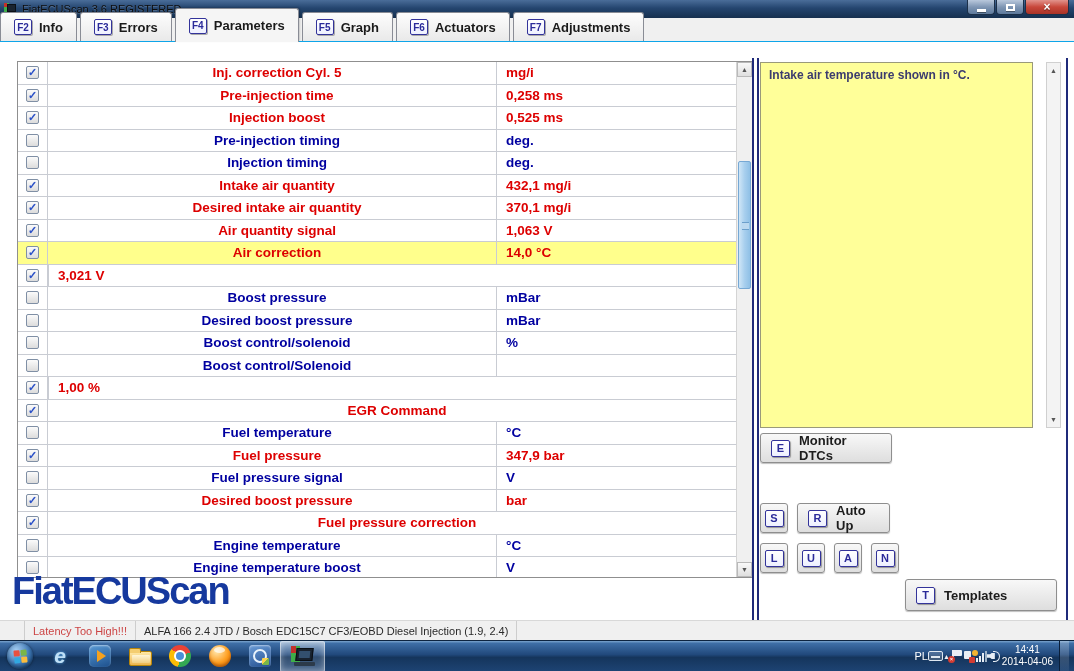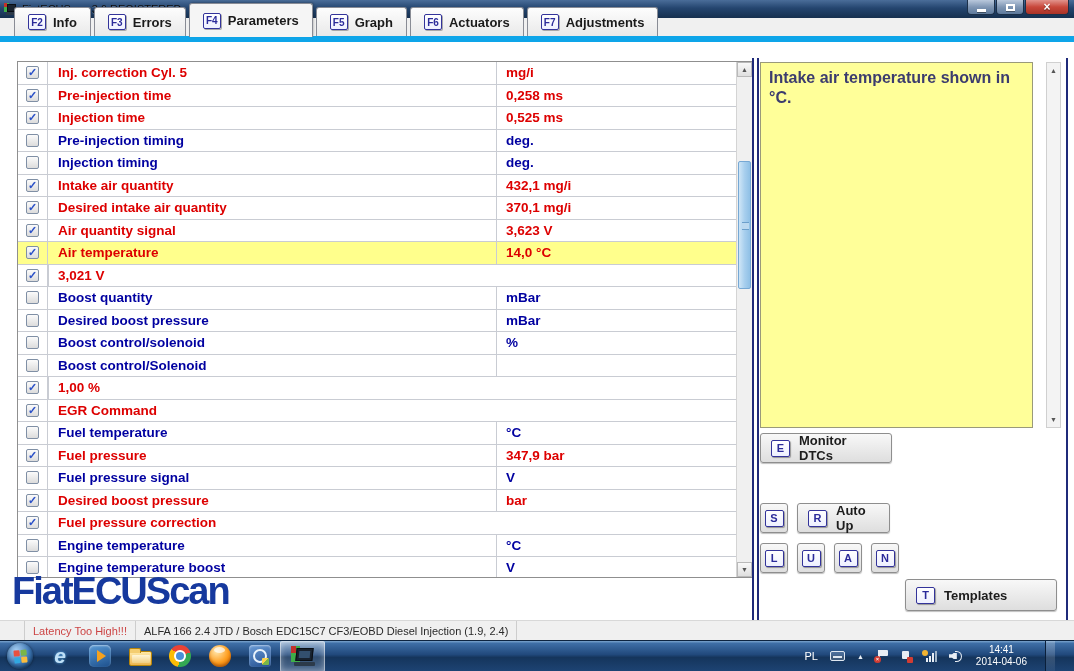--- a/index.html
+++ b/index.html
@@ -20,21 +20,21 @@
   .wc { height:15px; border:1px solid #1c3049; border-top:none; border-radius:0 0 4px 4px;
         display:flex; align-items:center; justify-content:center; margin-left:1px; cursor:pointer; }
   .wc.min, .wc.max { width:28px; background:linear-gradient(180deg,#b9c8dc,#7f96b4 50%,#5e7априна); background:linear-gradient(180deg,#b9c8dc,#7f96b4 50%,#5e7a9c); }
   .wc.close { width:44px; background:linear-gradient(180deg,#e2938c,#c8473a 50%,#a93327); }
   .wc .bar { width:9px; height:3px; background:#fff; margin-top:6px; box-shadow:0 1px 0 rgba(0,0,0,.4); }
   .wc .box { width:9px; height:7px; border:2px solid #fff; box-shadow:0 1px 0 rgba(0,0,0,.35); }
   .wc.close span { color:#fff; font-weight:bold; font-size:12px; line-height:12px; text-shadow:0 1px 1px rgba(0,0,0,.5); }
 
   
   .tabbar { position:absolute; left:0; top:18px; width:1074px; height:24px; background:#f0f0f0;
-    border-bottom:6px solid #0ea5e9; display:flex; align-items:flex-end; padding-left:14px; }
+    border-bottom:1px solid #0ea5e9; display:flex; align-items:flex-end; }
   .tab { display:inline-flex; align-items:center; gap:7px; padding:0 13px; height:29px;
     background:linear-gradient(180deg,#fdfdfd,#e9e9e9); border:1px solid #898c95; border-bottom:none;
     border-radius:3px 3px 0 0; margin-right:3px; font-size:13px; font-weight:bold; color:#1a1a1a;
     position:relative; cursor:pointer; }
   .tab.active { height:34px; background:#f5f5f5; z-index:3; margin-bottom:-1px;
     box-shadow:1px -1px 2px rgba(0,0,0,.18); }
   .fkey { min-width:18px; height:16px; padding:0 2px; background:linear-gradient(#ffffff,#eef0ff);
     border:1px solid #33339a; border-radius:2px; color:#2b2b9a; font-weight:bold; font-size:10px;
     display:inline-flex; align-items:center; justify-content:center; box-shadow:1px 1px 0 #a9a9a9; }
 
@@ -48,21 +48,21 @@
   .t-row { display:flex; height:22.5px; border-bottom:1px solid #c9ccd3; align-items:center;
     font-weight:bold; font-size:13.5px; cursor:default; }
   .t-row.on  { color:#dd0000; }
   .t-row.off { color:#0000a0; }
   .t-row.hl  { background:#ffff8c; }
   .cb-cell { width:30px; height:100%; border-right:1px solid #c9ccd3; display:flex;
     align-items:center; justify-content:center; cursor:pointer; }
   .cb { width:13px; height:13px; border:1px solid #7f8fa5; border-radius:2px;
     background:linear-gradient(#fbfbfb,#dcdcdc); color:#2b51c8; font-size:11px; line-height:11px;
     text-align:center; font-weight:bold; }
-  .p-name { flex:1; padding-left:10px; white-space:nowrap; overflow:hidden; }
+  .p-name { flex:1; padding-left:10px; white-space:nowrap; overflow:hidden;text-align:center; }
   .p-value { width:240px; border-left:1px solid #c9ccd3; padding-left:9px; align-self:stretch;
     display:flex; align-items:center; white-space:nowrap; }
 
   
   .vscroll { width:16px; height:100%; background:#f0f0f0; border-left:1px solid #d4d4d4;
     position:relative; cursor:pointer; }
   .arrowbox { position:absolute; left:0; width:15px; height:15px;
     background:linear-gradient(#f9f9f9,#dfdfdf); border:1px solid #b9b9b9;
     display:flex; align-items:center; justify-content:center; font-size:7px; color:#555; }
   .arrowbox.up { top:0; } .arrowbox.down { bottom:0; }
@@ -72,21 +72,21 @@
     border-top:1px solid #6c9fcb; border-bottom:1px solid #6c9fcb; background:#bcd9f0; }
 
   
   .vsep { position:absolute; left:752px; top:2px; width:7px; height:577px;
     border-left:2px solid #1f2a7a; border-right:2px solid #1f2a7a; background:#fff; }
   .right-edge { position:absolute; left:1066px; top:2px; width:3px; height:577px;
     border-left:2px solid #1f2a7a; background:#fff; }
 
   
   .info-box { position:absolute; left:760px; top:6px; width:273px; height:366px;
-    background:#ffff99; border:1px solid #9a9a7a; padding:5px 8px; font-size:16px; font-weight:bold;
+    background:#ffff99; border:1px solid #9a9a7a; padding:5px 8px; font-size:12px; font-weight:bold;
     color:#3c3c6e; line-height:1.25; }
   .info-scroll { position:absolute; left:1046px; top:6px; width:15px; height:366px;
     background:#f3f3f3; border:1px solid #d0d0d0; }
   .info-scroll .arrowbox { border:none; background:transparent; width:13px; }
 
   
   .btn { position:absolute; display:flex; align-items:center; gap:9px; padding:0 10px;
     background:linear-gradient(180deg,#f8f8f8,#dedede); border:1px solid #8e8e8e; border-radius:3px;
     box-shadow:0 1px 1px rgba(0,0,0,.25); font-weight:bold; font-size:13px; color:#1c1c1c; cursor:pointer; }
   .btn.small { justify-content:center; padding:0; }
@@ -159,21 +159,21 @@
     background:linear-gradient(135deg,#fbd34d 50%,#7ab648 50%); border-radius:1px; }
   .icon-fes { position:relative; width:27px; height:23px; }
   .icon-fes .g { position:absolute; left:2px; top:1px; width:9px; height:16px; background:#3fae49; }
   .icon-fes .r { position:absolute; left:2px; top:1px; width:5px; height:7px; background:#c2302a; }
   .icon-fes .lap { position:absolute; left:7px; top:3px; width:17px; height:13px; background:#18222e;
     border:1px solid #0a0f16; transform:skewX(-6deg); }
   .icon-fes .lap::after { content:""; position:absolute; inset:2px; background:#33506e; }
   .icon-fes .base { position:absolute; left:5px; top:17px; width:21px; height:4px; background:#2c3a4a; border-radius:1px; }
 
   
-  .tray { margin-left:auto; display:flex; align-items:center; gap:12px; padding-right:19px; color:#fff; }
+  .tray { margin-left:auto; display:flex; align-items:center; gap:0; padding-right:5px; color:#fff; }
   .tray-pl { font-size:11px; }
   .tray-kbd { width:15px; height:10px; border:1px solid #dfe7f0; border-radius:2px;
     background:rgba(255,255,255,.18); position:relative; }
   .tray-kbd::after { content:""; position:absolute; left:2px; bottom:2px; width:9px; height:2px; background:#dfe7f0; }
   .tray-up { font-size:7px; color:#e8eef5; }
   .tray-flag { width:12px; height:12px; position:relative; }
   .tray-flag::before { content:""; position:absolute; left:2px; top:0; width:2px; height:12px; background:#e8eef5; }
   .tray-flag::after { content:""; position:absolute; left:4px; top:0; width:8px; height:6px; background:#e8eef5; border-radius:0 1px 1px 0; }
   .badge-x { position:absolute; left:-2px; bottom:-1px; width:7px; height:7px; background:#d23c32;
     border-radius:50%; color:#fff; font-size:5px; line-height:7px; text-align:center; font-weight:bold; z-index:2; }
@@ -261,21 +261,21 @@
     <div class="cb-cell">
             <span class="cb">✓</span>
           </div>
     <div class="p-name">Pre-injection time</div>
     <div class="p-value">0,258 ms</div>
   </div>
         <div class="t-row on">
     <div class="cb-cell">
             <span class="cb">✓</span>
           </div>
-    <div class="p-name">Injection time</div>
+    <div class="p-name">Injection boost</div>
     <div class="p-value">0,525 ms</div>
   </div>
         <div class="t-row off">
     <div class="cb-cell">
             <span class="cb"></span>
           </div>
     <div class="p-name">Pre-injection timing</div>
     <div class="p-value">deg.</div>
   </div>
         <div class="t-row off">
@@ -297,40 +297,40 @@
             <span class="cb">✓</span>
           </div>
     <div class="p-name">Desired intake air quantity</div>
     <div class="p-value">370,1 mg/i</div>
   </div>
         <div class="t-row on">
     <div class="cb-cell">
             <span class="cb">✓</span>
           </div>
     <div class="p-name">Air quantity signal</div>
-    <div class="p-value">3,623 V</div>
+    <div class="p-value">1,063 V</div>
   </div>
         <div class="t-row on hl">
     <div class="cb-cell">
             <span class="cb">✓</span>
           </div>
-    <div class="p-name">Air temperature</div>
+    <div class="p-name">Air correction</div>
     <div class="p-value">14,0 °C</div>
   </div>
         <div class="t-row on">
     <div class="cb-cell">
             <span class="cb">✓</span>
           </div>
     <div class="p-value">3,021 V</div>
   </div>
         <div class="t-row off">
     <div class="cb-cell">
             <span class="cb"></span>
           </div>
-    <div class="p-name">Boost quantity</div>
+    <div class="p-name">Boost pressure</div>
     <div class="p-value">mBar</div>
   </div>
         <div class="t-row off">
     <div class="cb-cell">
             <span class="cb"></span>
           </div>
     <div class="p-name">Desired boost pressure</div>
     <div class="p-value">mBar</div>
   </div>
         <div class="t-row off">

